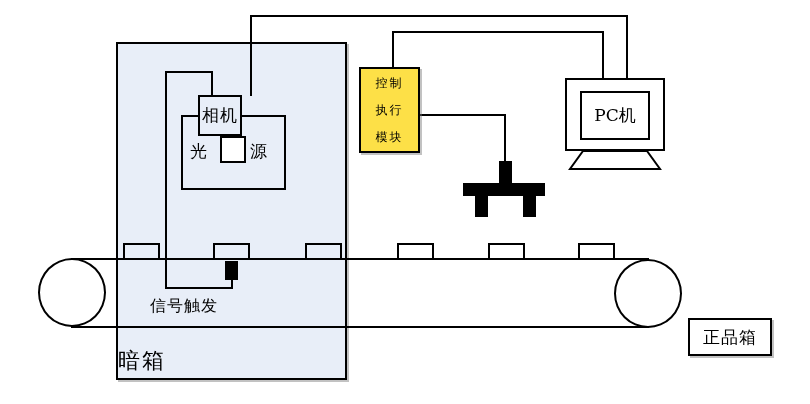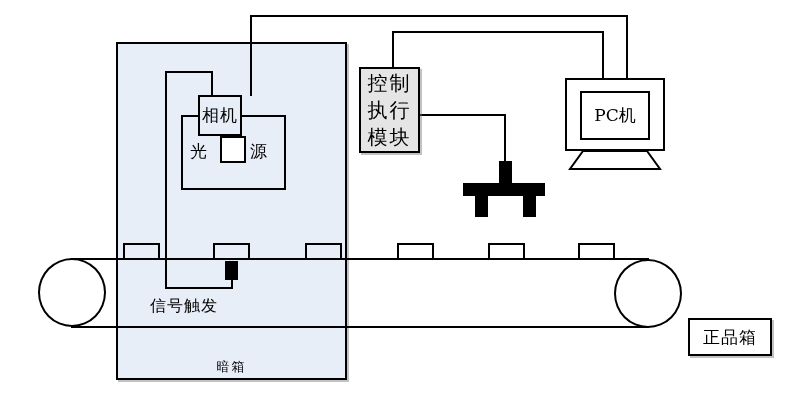--- a/index.html
+++ b/index.html
@@ -8,22 +8,22 @@
     font-family:"DejaVu Serif","Liberation Serif",serif;color:#000;
   }
   .abs{position:absolute;box-sizing:border-box;}
   
   .dark-box{
     left:116px;top:42px;width:231px;height:338px;
     background:#e8eef8;border:2px solid #000;
     box-shadow:2px 2px 0 rgba(120,120,120,.45);
   }
   .dark-box-label{
-    position:absolute;left:0;bottom:2px;width:100%;text-align:center;
-    font-size:13px;letter-spacing:2px;
+    position:absolute;left:0;bottom:2px;width:100%;text-align:left;
+    font-size:22px;letter-spacing:2px;
   }
   
   .belt{left:71px;top:258px;width:578px;height:70px;border-top:2px solid #000;border-bottom:2px solid #000;background:transparent;}
   .roller{width:68px;height:69px;border:2px solid #000;border-radius:50%;background:#fff;}
   .roller.left{left:38px;top:258px;}
   .roller.right{left:614px;top:259px;}
   .belt-item{
     top:243px;width:37px;height:16px;background:transparent;
     border:2px solid #000;border-bottom:none;
   }
@@ -33,24 +33,24 @@
   .light-box{left:181px;top:115px;width:105px;height:75px;background:transparent;border:2px solid #000;z-index:5;}
   .aperture{left:220px;top:136px;width:26px;height:27px;background:#fff;border:2px solid #000;z-index:7;}
   .light-char{top:140px;font-size:17px;z-index:7;}
   .light-char.l{left:190px;}
   .light-char.r{left:250px;}
   
   .sensor{left:225px;top:261px;width:13px;height:19px;background:#000;z-index:6;}
   .trigger-label{left:150px;top:296px;width:104px;text-align:left;font-size:16px;letter-spacing:1px;z-index:6;}
   
   .module-box{
-    left:359px;top:67px;width:61px;height:86px;background:#e5e5e5;border:2px solid #000;
+    left:359px;top:67px;width:61px;height:86px;background:#fde047;border:2px solid #000;
     box-shadow:2px 2px 0 rgba(120,120,120,.45);
     display:flex;flex-direction:column;align-items:center;justify-content:center;
-    font-size:20px;line-height:27px;letter-spacing:2px;z-index:6;
+    font-size:12px;line-height:27px;letter-spacing:2px;z-index:6;
   }
   
   .pc-monitor{left:565px;top:78px;width:100px;height:73px;background:#fff;border:2px solid #000;z-index:6;}
   .pc-screen{left:580px;top:91px;width:70px;height:49px;background:#fff;border:2px solid #000;
     display:flex;align-items:center;justify-content:center;font-size:17px;z-index:7;text-align:center;}
   
   .gripper{left:463px;top:161px;width:82px;height:56px;z-index:6;}
   .gripper div{position:absolute;background:#000;}
   .g-stem{left:36px;top:0;width:13px;height:23px;}
   .g-bar{left:0;top:22px;width:82px;height:13px;}

